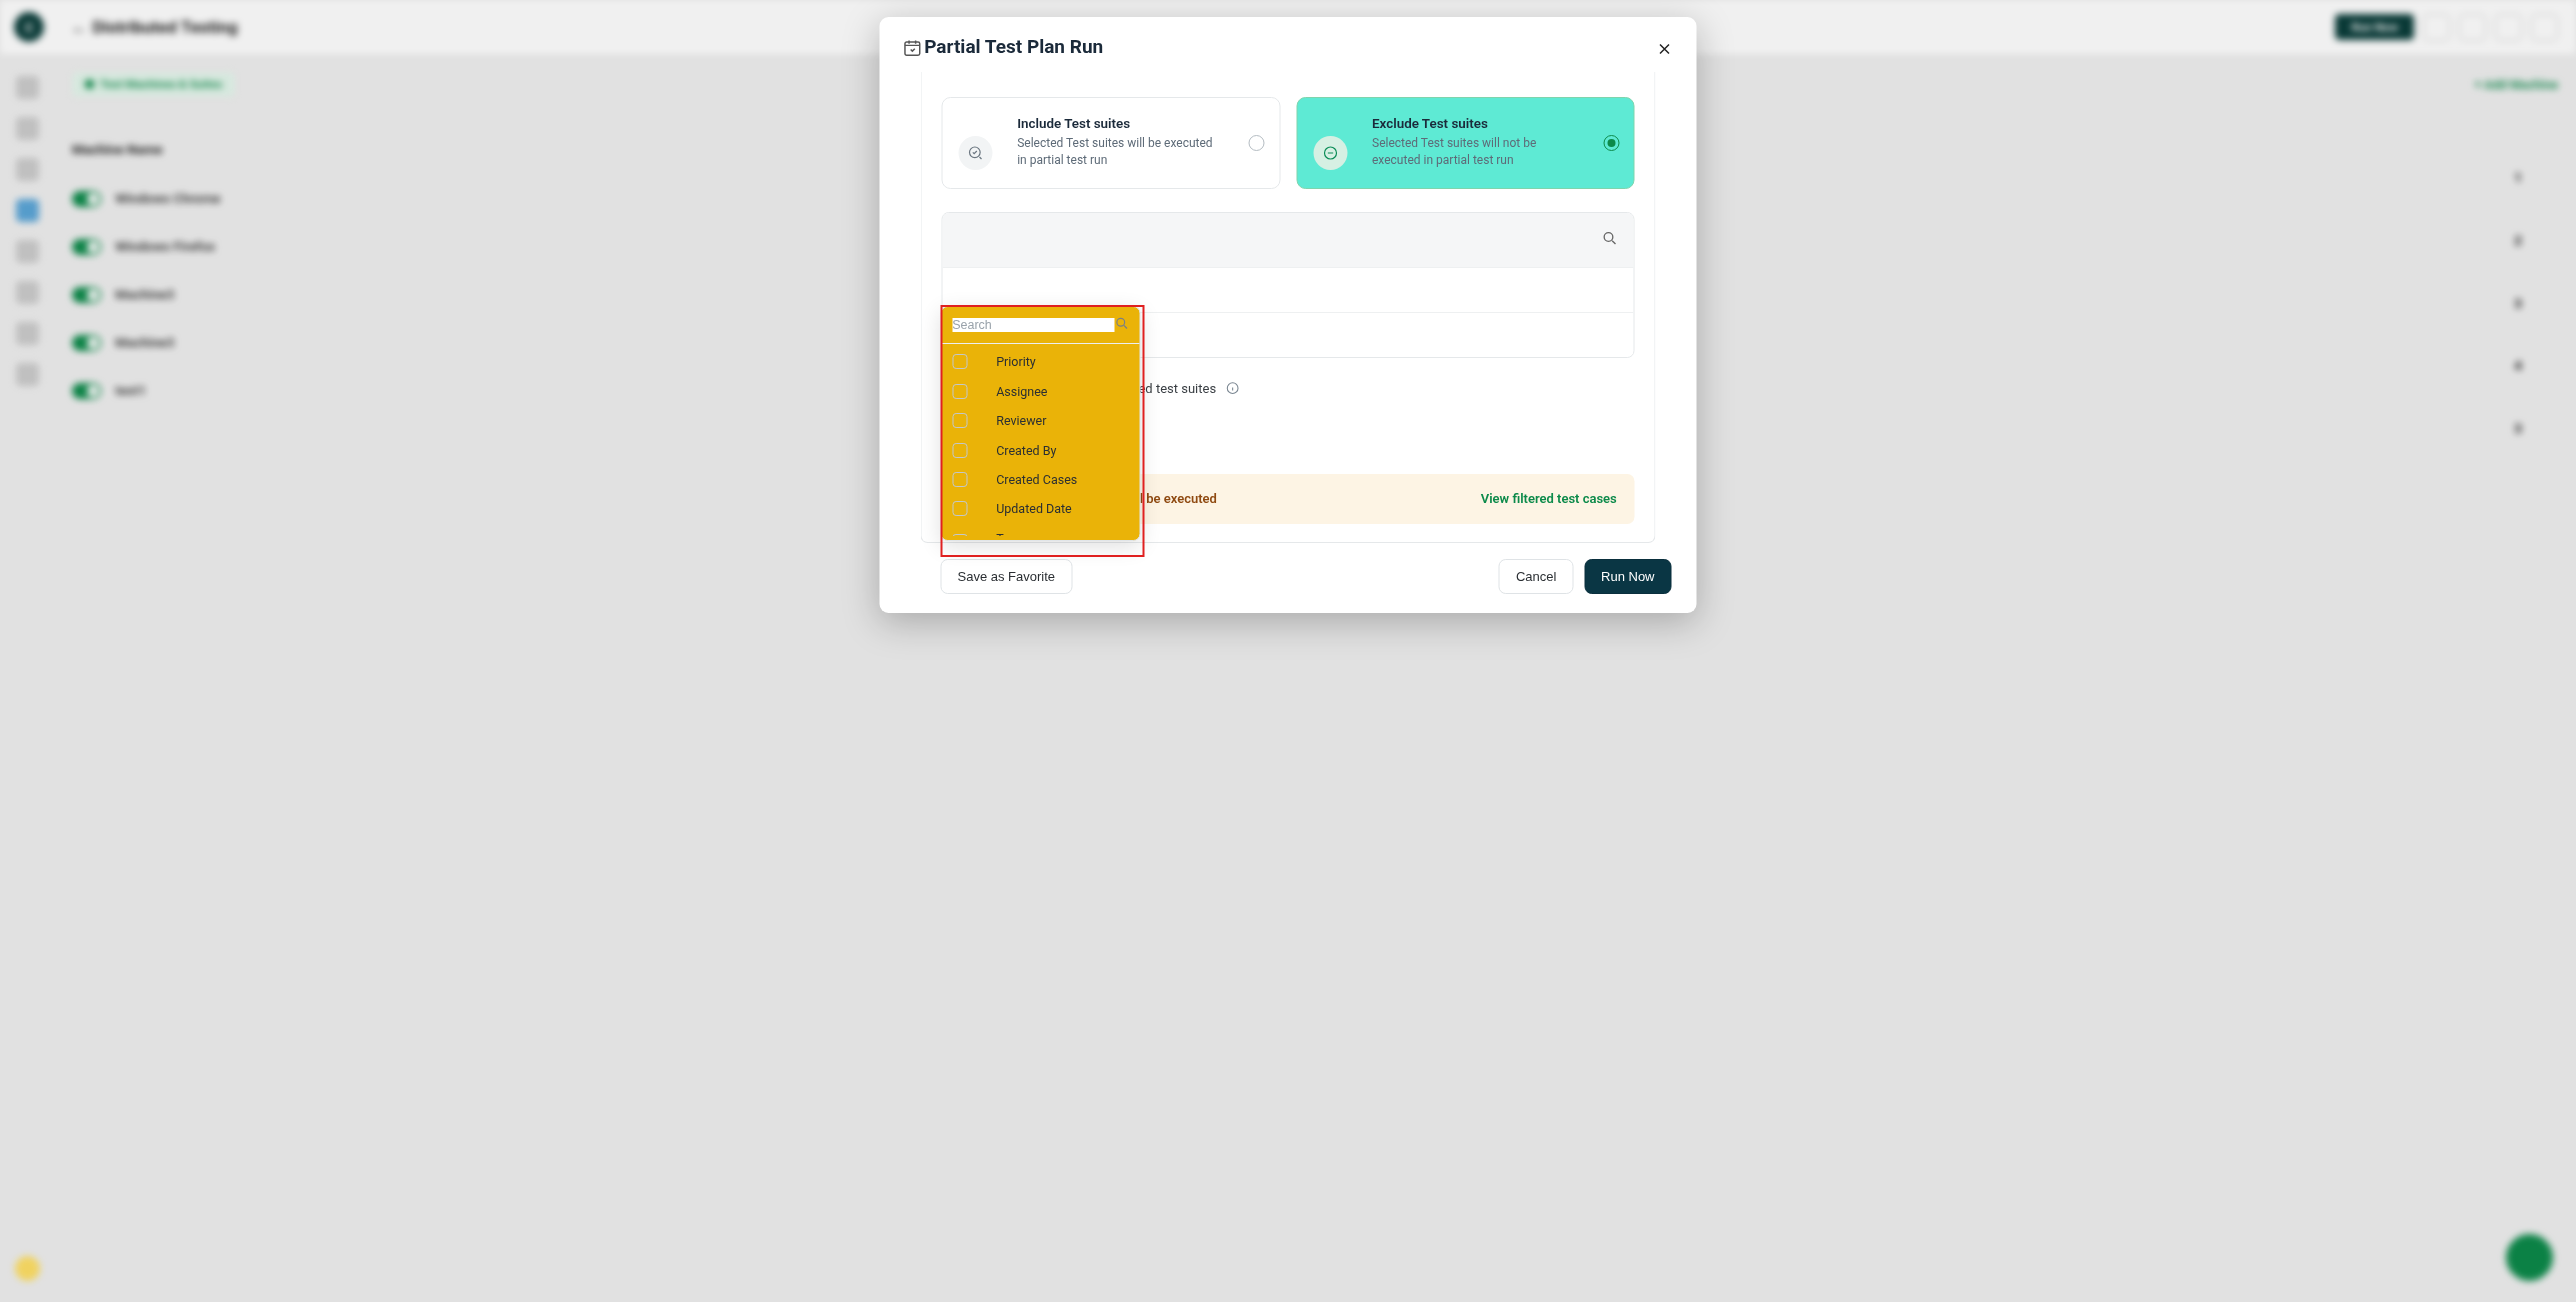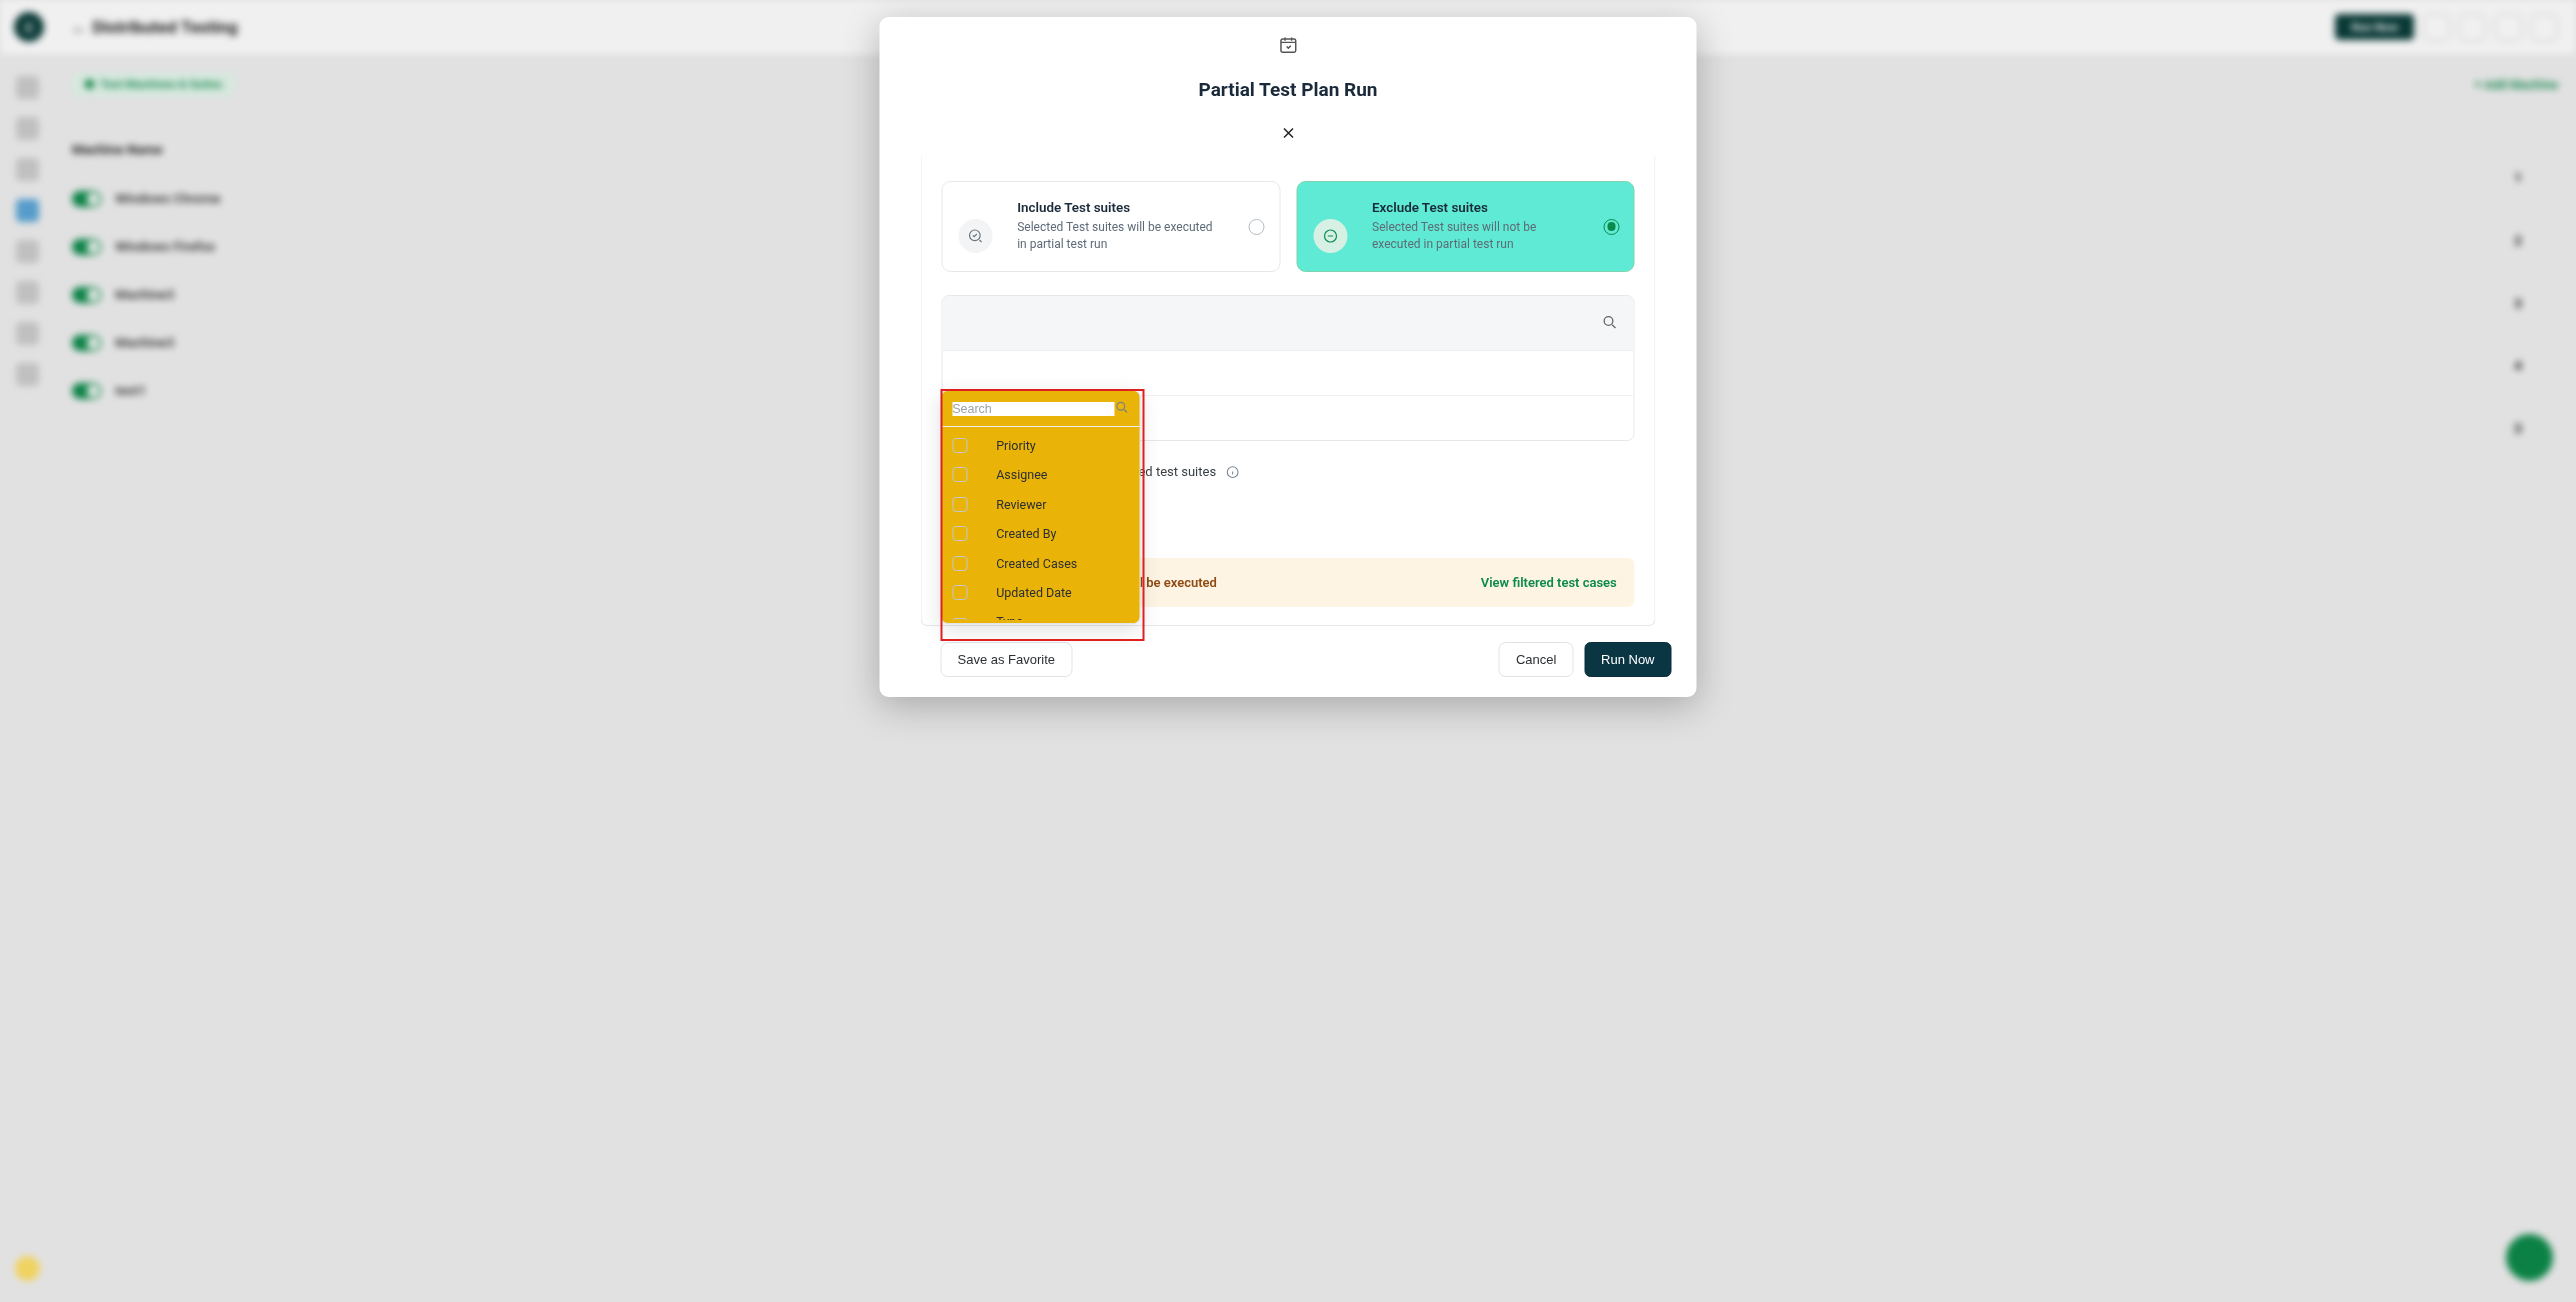--- a/index.html
+++ b/index.html
@@ -28,21 +28,21 @@
   .bg-add-machine { color: #0c8a4a; font-weight: 600; font-size: 12.5px; }
   .bg-num { position: absolute; right: 36px; font-size: 13.4px; font-weight: 600; }
   .bg-corner-avatar { position: absolute; bottom: 21.5px; left: 15px; width: 25px; height: 25px; border-radius: 50%; background: #ffe066; }
   .bg-float-btn { position: absolute; bottom: 21.5px; right: 23px; width: 47px; height: 47px; border-radius: 50%; background: #0c8a4a; }
 
   
   .overlay { position: absolute; inset: 0; background: rgba(0,0,0,0.06); display: flex; align-items: flex-start; justify-content: center; }
 
   
   .modal { position: absolute; top: 17px; left: 50%; transform: translateX(-50%); width: 817px; background: #fff; border-radius: 9px; box-shadow: 0 9px 36px rgba(0,0,0,0.25); display: flex; flex-direction: column; overflow: hidden; }
-  .modal-header { display: flex; align-items: center; gap: 23px; padding: 18px 23px 14.3px; flex-direction: column; }
+  .modal-header { display: flex; align-items: flex-end; gap: 2px; padding: 18px 23px 14.3px; }
   .modal-title-icon svg { display: block; }
   .modal-title { font-size: 19px; font-weight: 700; color: #1b2a3a; flex: 1; }
   .modal-close { width: 18px; height: 18px; cursor: pointer; color: #222; }
   .modal-body { padding: 0 25px 0; position: relative; flex: 1; }
 
   .body-inner { margin: 0 16px; border: 0.9px solid #e5e8ea; border-top: none; border-radius: 0 0 7.2px 7.2px; padding-bottom: 18px; position: relative; }
 
   
   .options-row { display: flex; gap: 16px; padding: 25px 19.7px 0 19.7px; }
   .option-card { flex: 1; display: flex; gap: 25px; align-items: flex-end; padding: 18px 16px; border-radius: 9px; border: 0.9px solid #e5e8ea; cursor: pointer; position: relative; }
@@ -73,21 +73,21 @@
   
   .summary-banner { margin: 34px 19.7px 0; background: #fdf4e4; border-radius: 7.2px; padding: 14.3px 18px; display: flex; align-items: center; gap: 12.5px; }
   .summary-banner .binfo { color: #9a5a0e; }
   .summary-text { font-size: 13px; font-weight: 600; color: #8f4a11; flex: 1; }
   .summary-link { color: #0c8a4a; font-weight: 600; font-size: 13px; cursor: pointer; }
 
   
   .modal-footer { display: flex; align-items: center; padding: 16px 25px 19.7px; gap: 10.7px; margin-left: 36px; }
   .footer-btn { padding: 9px 16px; font-size: 13px; border-radius: 7.2px; border: 0.9px solid #dfe3e6; background: #fff; cursor: pointer; font-weight: 500; color: #2b2f33; }
   .footer-btn.run { background: #0a2f3d; color: #fff; border-color: #0a2f3d; background: #0a3549; background: #0b3a50; background: #0a3d4d; }
-  .footer-btn.run { background: #0b3a50; border-radius: 6px; }
+  .footer-btn.run { background: #0b3a50; }
   .footer-btn.run { background: #0c3a4a; }
   .modal-footer .spacer { flex: 1; }
   .footer-btn.run { background:#0a3d50; }
   .footer-btn.run { background:#0b3a4a; }
   .footer-btn.run { background:#0a3d4c; }
   .footer-btn.run { background:#0b344a; }
   .footer-btn.run { background:#0a3d52; }
   .footer-btn.run { background:#0e3a4c; }
   .footer-btn.run { background:#0a3547; color:#fff;}
   .footer-btn.run { background:#0a3a4d;}

